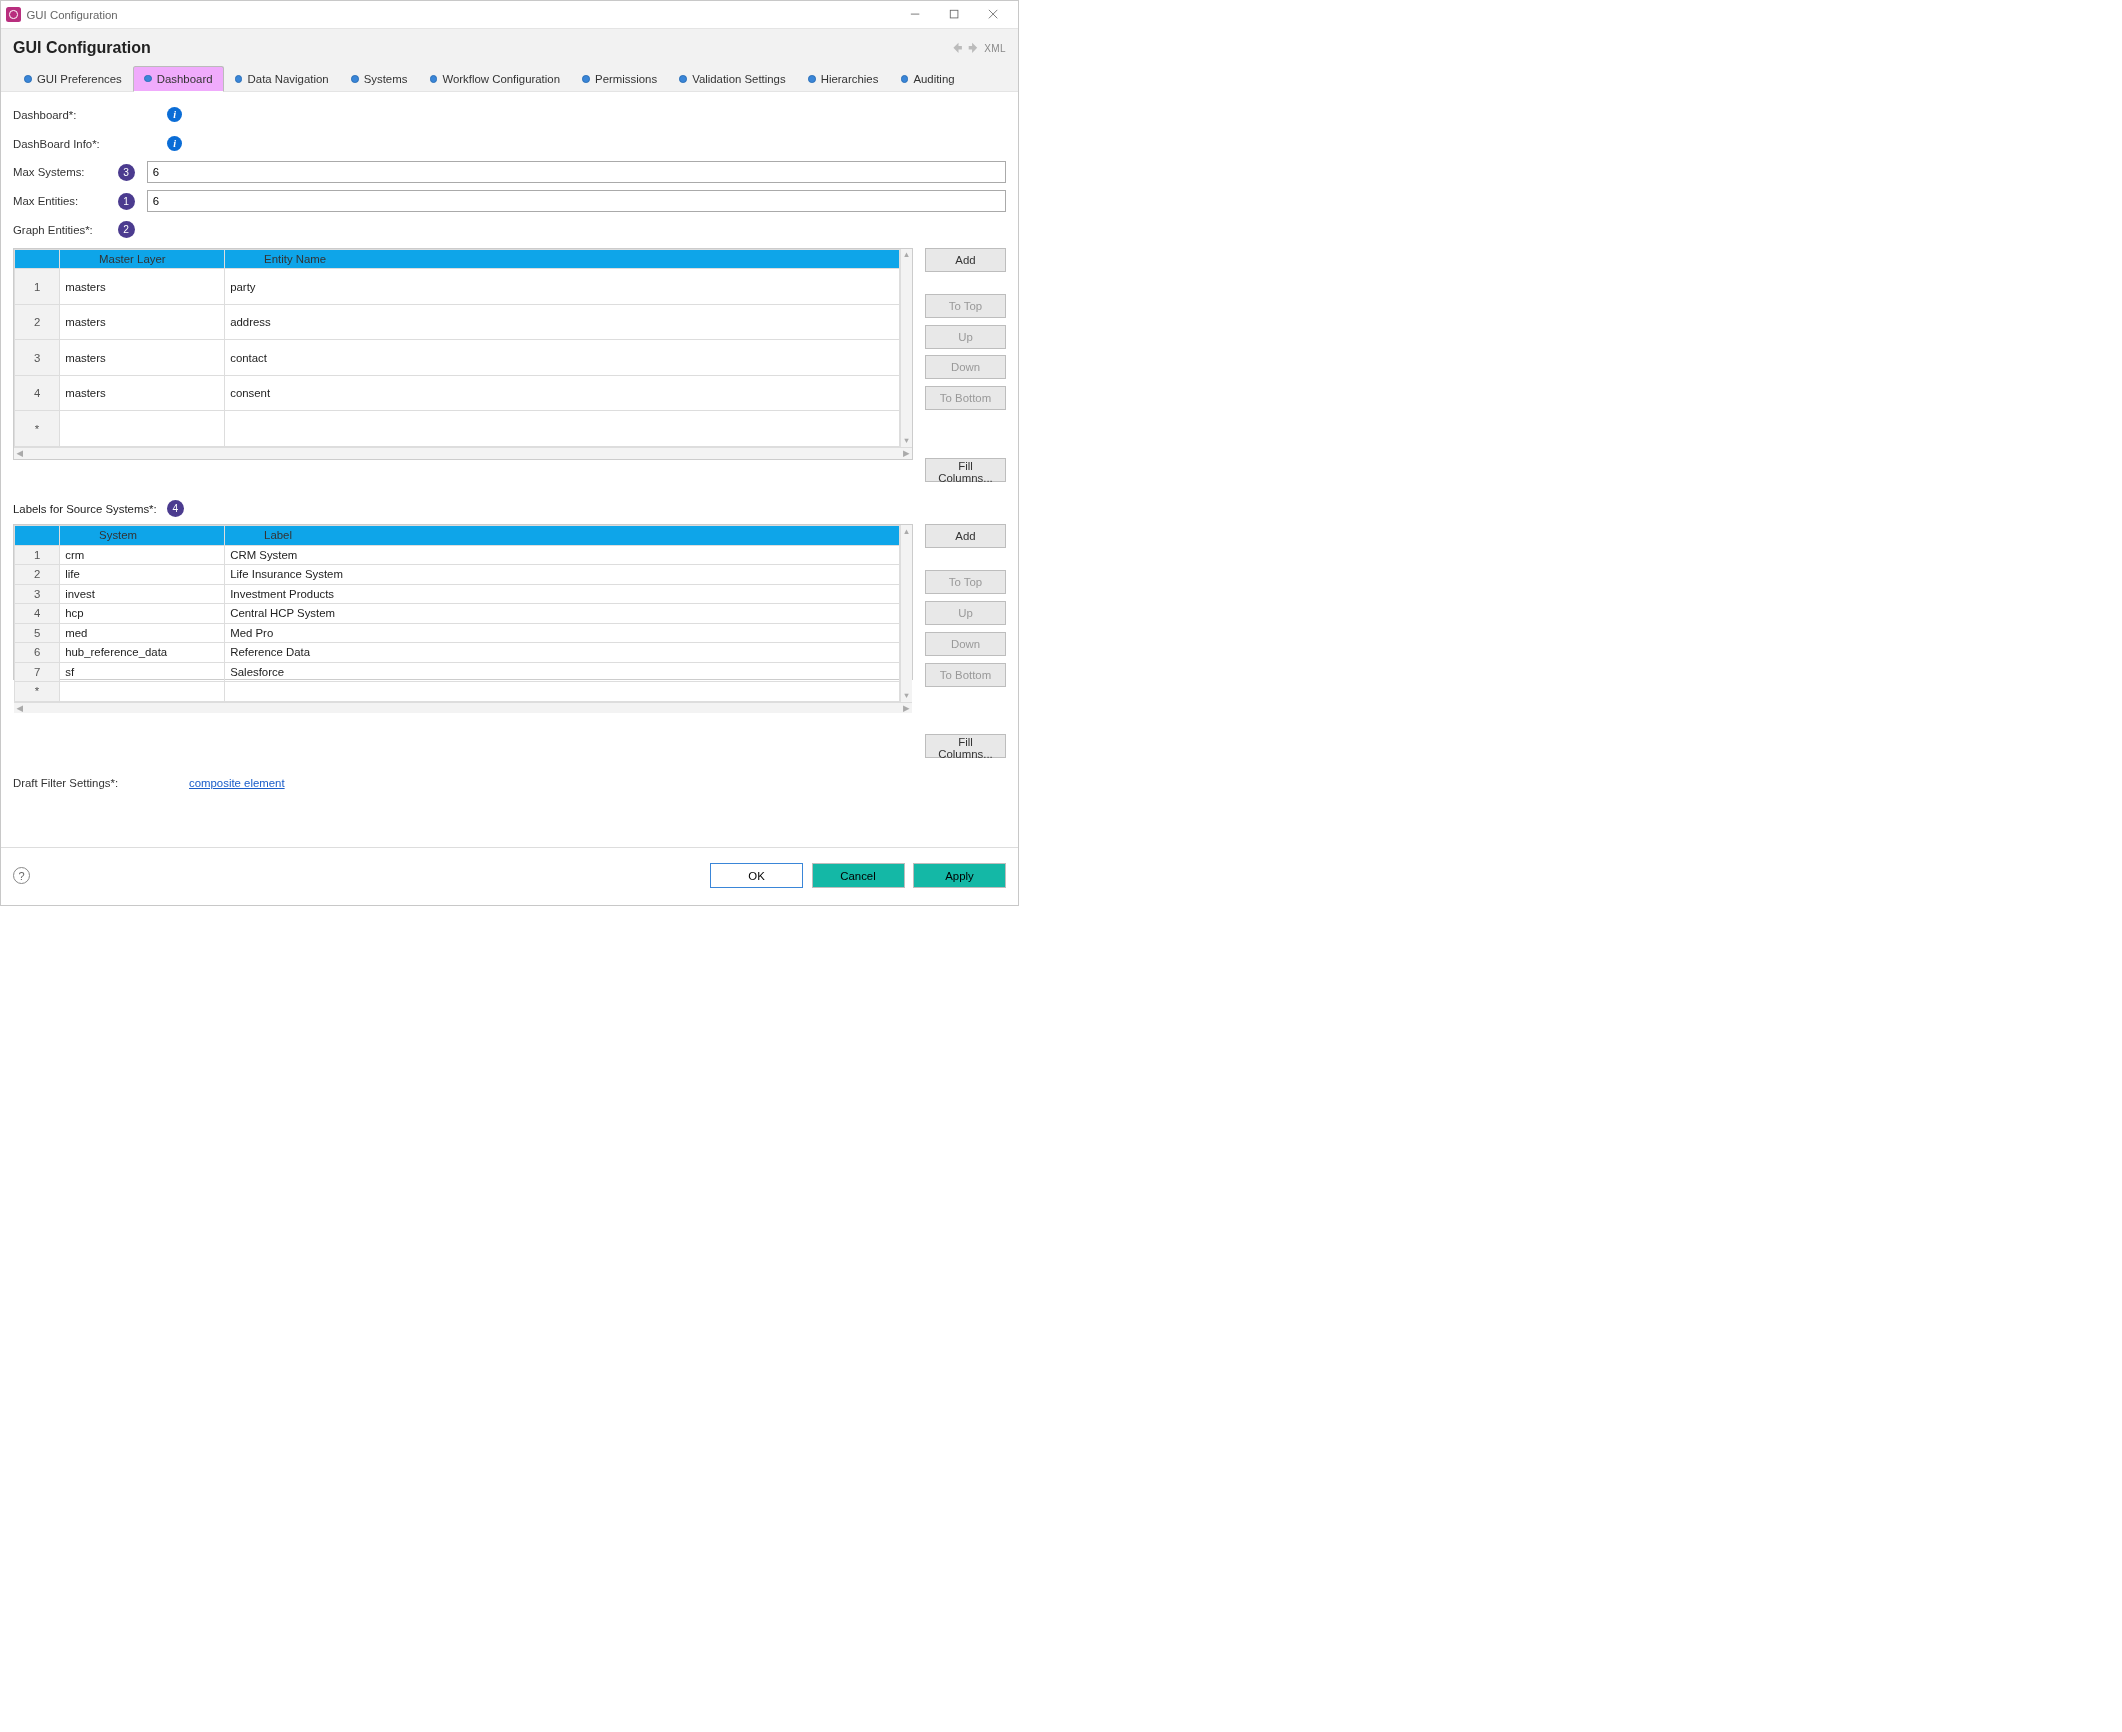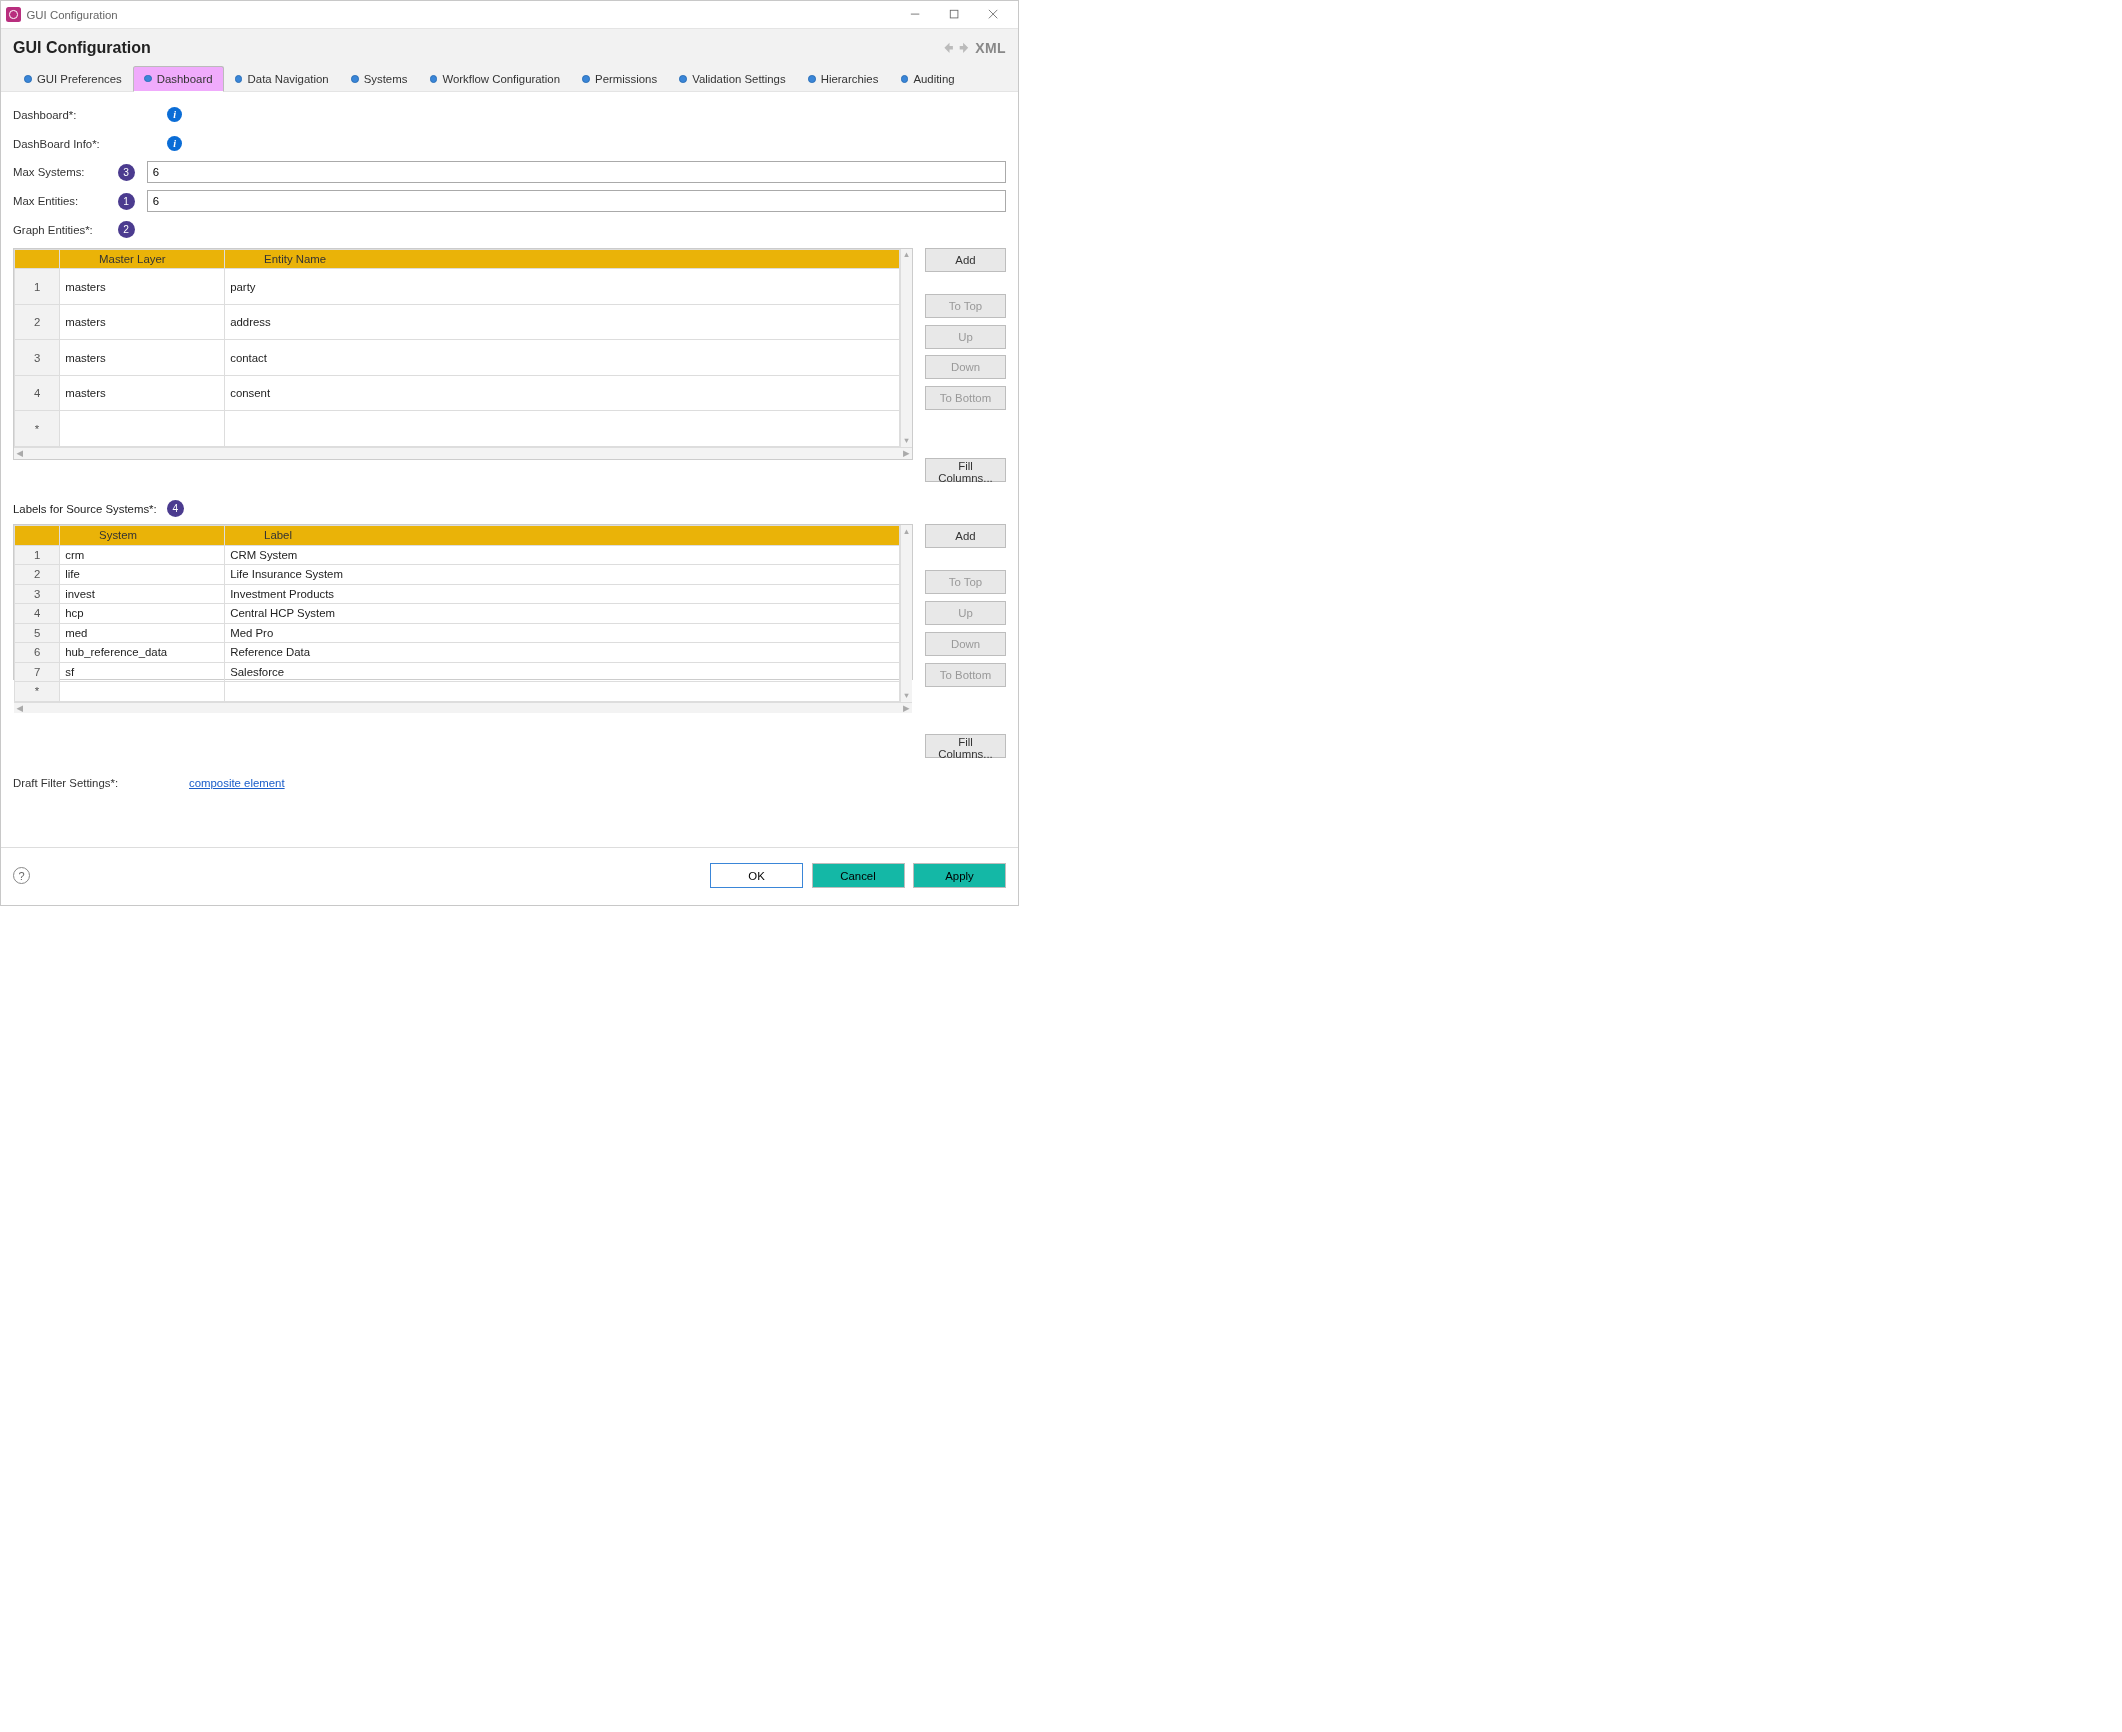--- a/index.html
+++ b/index.html
@@ -53,21 +53,21 @@
 }
 .header-row {
   display: flex;
   justify-content: space-between;
   align-items: center;
   margin-bottom: 8.5px;
 }
 .header-title { font-size: 16px; font-weight: 700; }
 .header-right { display: flex; gap: 3.4px; align-items: center; color: #888; }
 .arrow-icon { width: 13.6px; height: 13.6px; fill: #bbb; }
-.xml-text { font-size: 14px; letter-spacing: 0.4px; font-weight: bold; }
+.xml-text { font-size: 10px; letter-spacing: 0.4px; }
 
 .tabs {
   display: flex;
   gap: 0;
 }
 .tab {
   display: flex;
   align-items: center;
   padding: 5.1px 10.2px 6px 10.2px;
   border: 0.8px solid transparent;
@@ -184,21 +184,21 @@
   width: 100%;
 }
 table.grid th, table.grid td {
   border: 0.8px solid #ddd;
   padding: 2.5px 5.1px;
   text-align: left;
   font-weight: normal;
   height: 19.5px;
 }
 table.grid th {
-  background: #eab308;
+  background: #0ea5e9;
   color: #333;
   padding-left: 39px;
 }
 .rownum-col {
   width: 15.3px;
   background: #f2f2f2;
   text-align: center !important;
   color: #555;
 }
 .col-a { width: 165px; }

